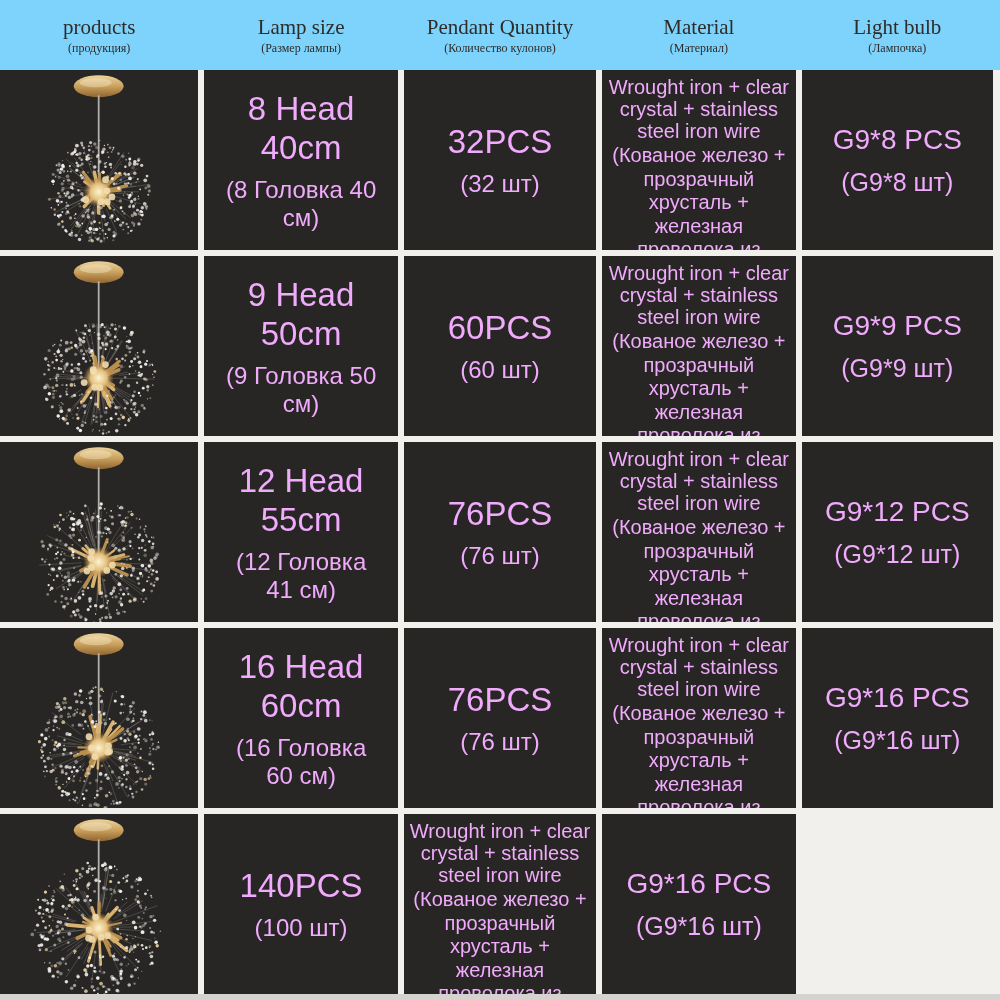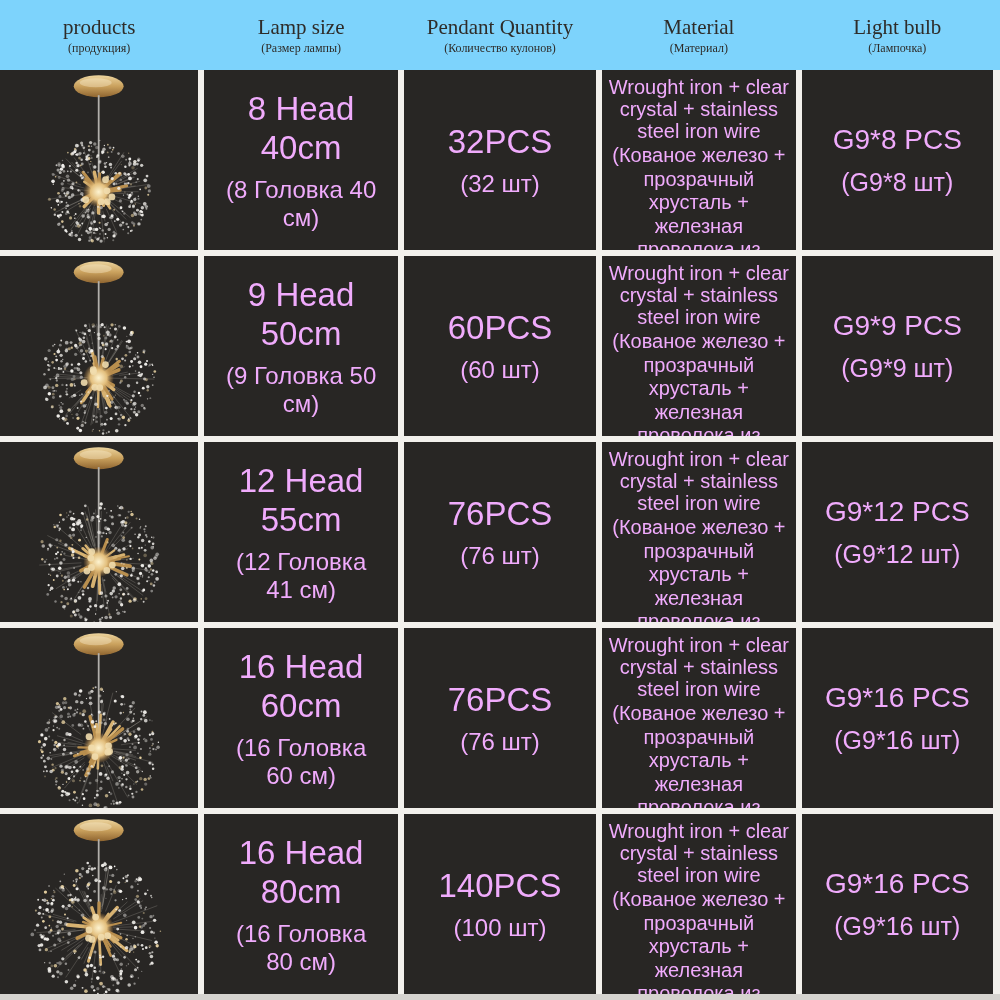--- a/index.html
+++ b/index.html
@@ -2099,24 +2099,20 @@
           <circle cx="99" cy="114" r="15" fill="url(#goldGlow)"></circle>
           <circle cx="95.9" cy="103.1" r="3.4" fill="#f1ddae" fill-opacity="0.9"></circle>
           <circle cx="101.6" cy="123.3" r="3.4" fill="#f1ddae" fill-opacity="0.9"></circle>
           <circle cx="89.3" cy="116.0" r="3.4" fill="#f1ddae" fill-opacity="0.9"></circle>
           <circle cx="92.3" cy="125.5" r="3.4" fill="#f1ddae" fill-opacity="0.9"></circle>
           <circle cx="88.8" cy="124.3" r="3.4" fill="#f1ddae" fill-opacity="0.9"></circle>
           <circle cx="108.0" cy="121.8" r="3.4" fill="#f1ddae" fill-opacity="0.9"></circle>
         </svg>
     </div>
     <div class="cell">
-      <div class="size-main">16 Head 80cm</div>
-      <div class="size-sub">(16 Головка 80 см)</div>
-    </div>
-    <div class="cell">
       <div class="qty-main">140PCS</div>
       <div class="qty-sub">(100 шт)</div>
     </div>
     <div class="cell material">
       <div class="mat-en">Wrought iron + clear crystal + stainless steel iron wire</div>
       <div class="mat-ru">(Кованое железо + прозрачный хрусталь + железная проволока из нержавеющей стали)</div>
     </div>
     <div class="cell">
       <div class="bulb-main">G9*16 PCS</div>
       <div class="bulb-sub">(G9*16 шт)</div>

